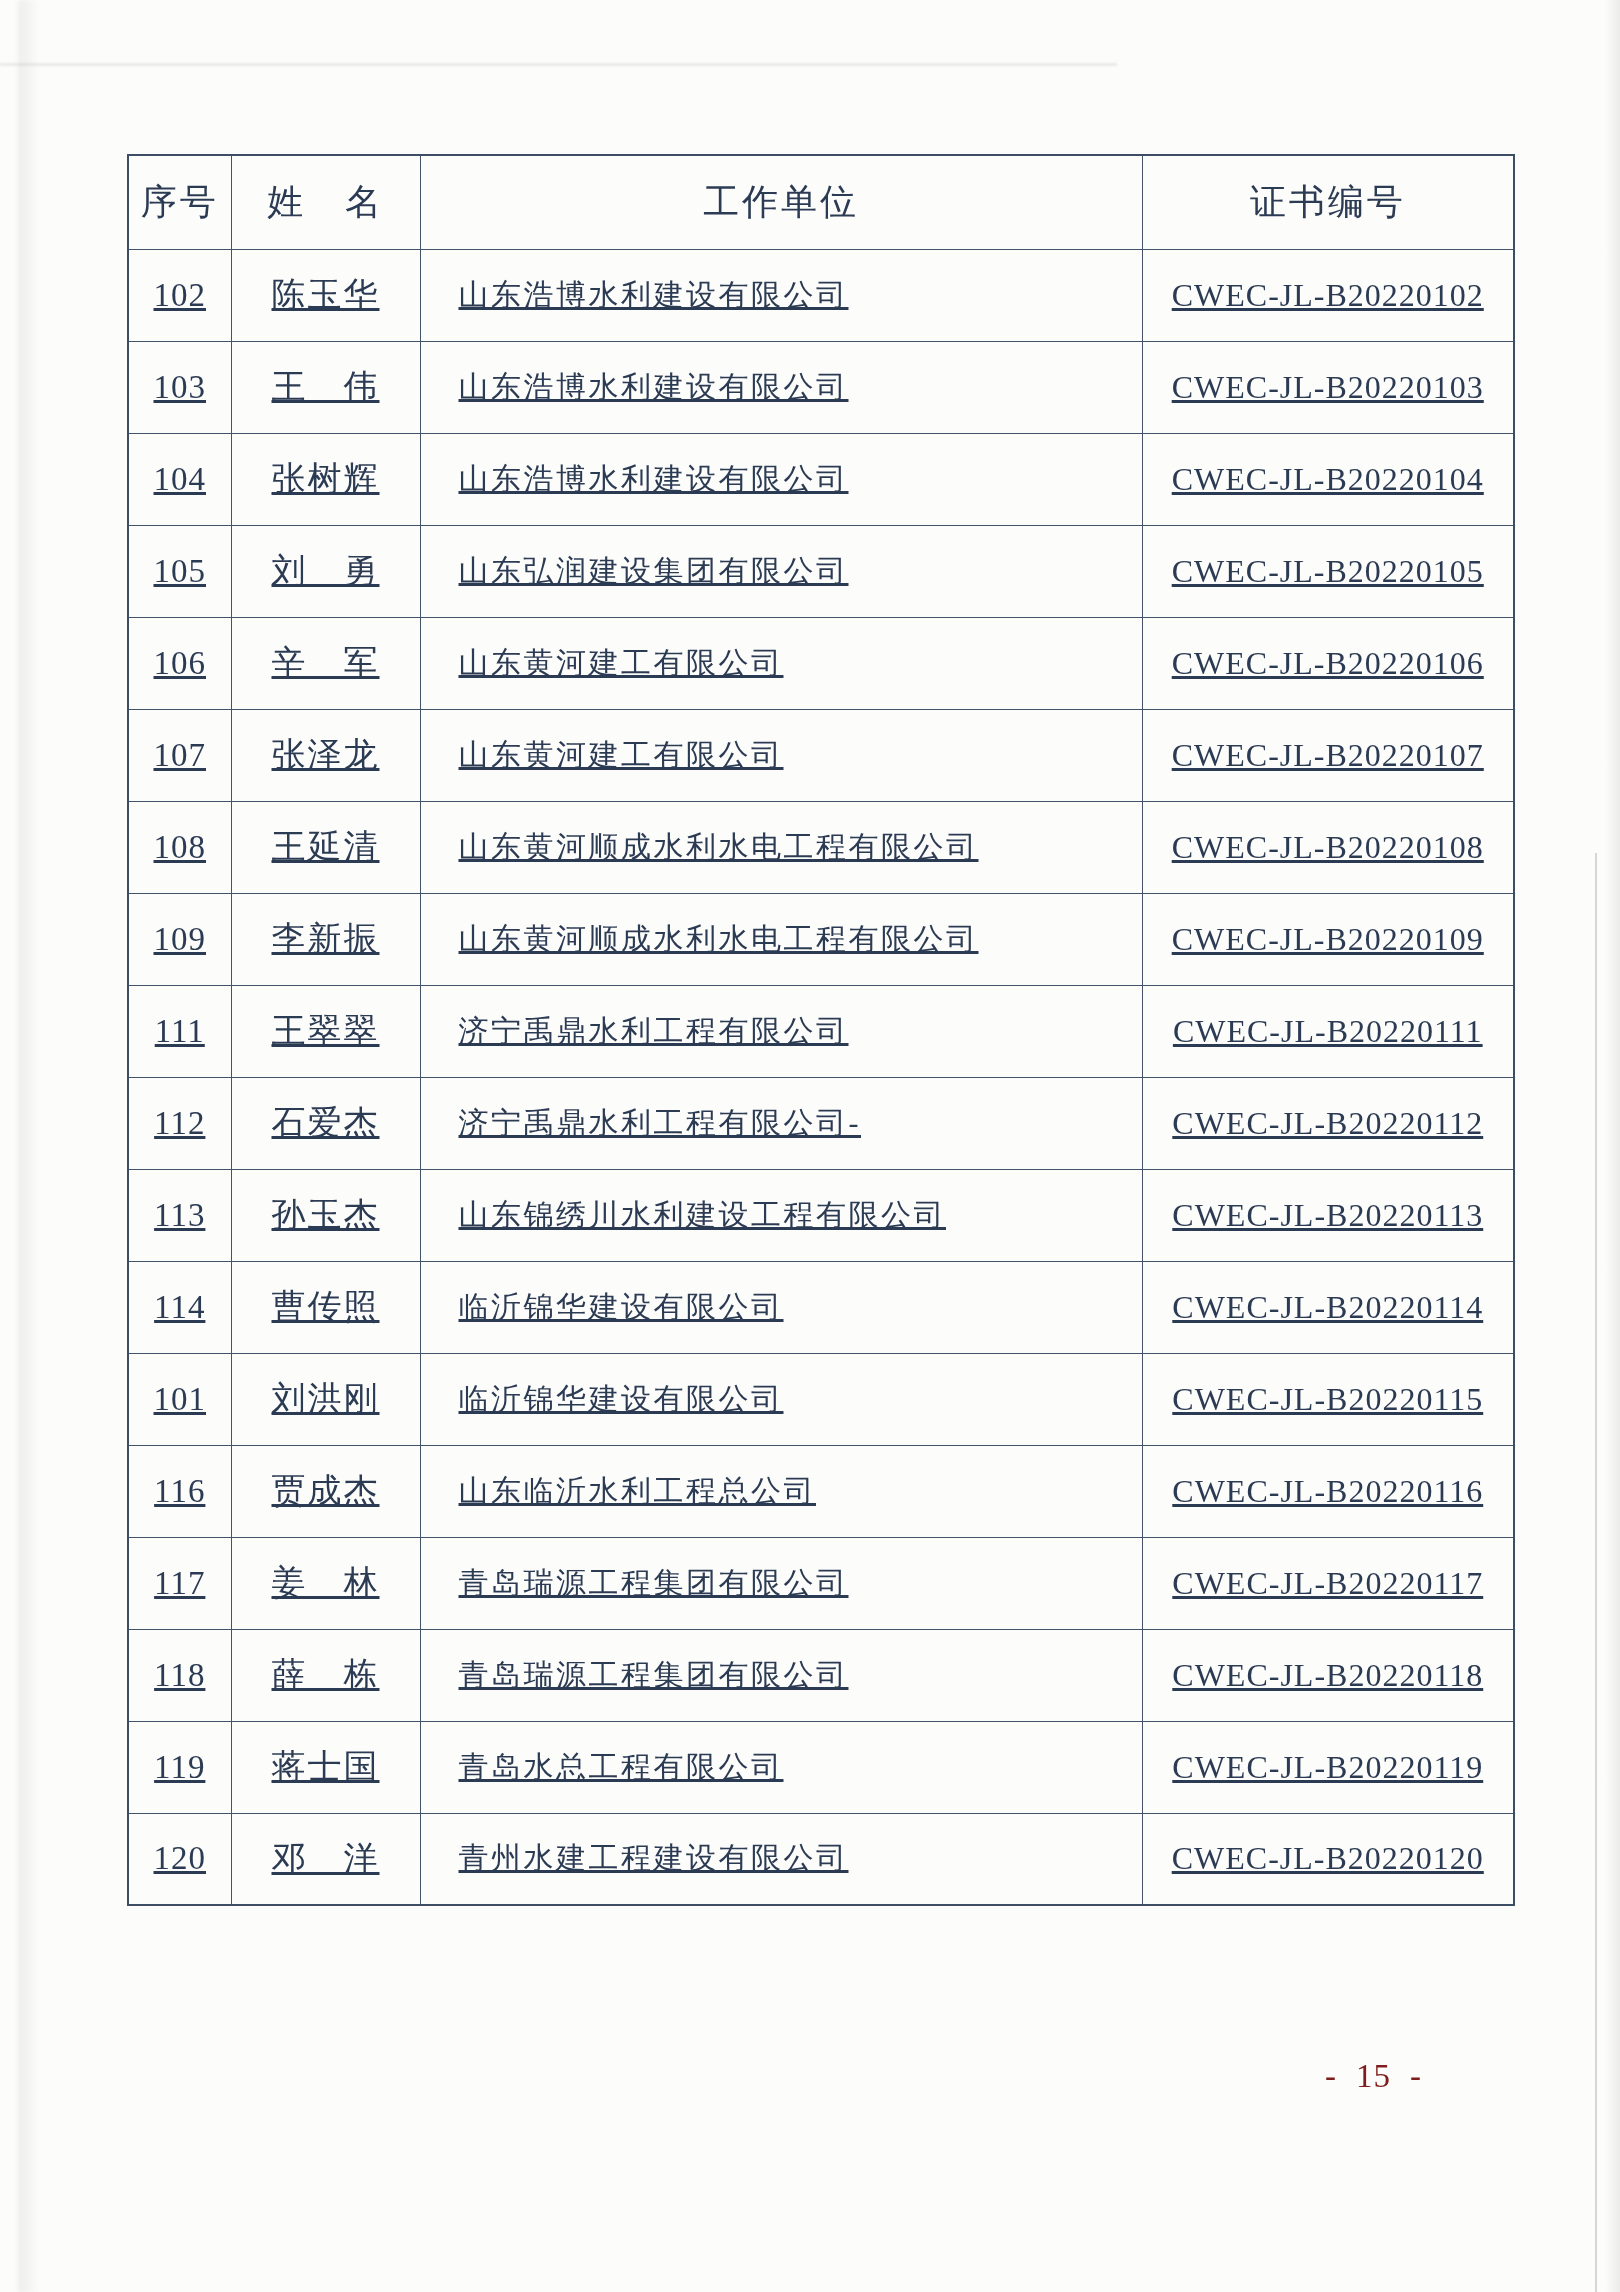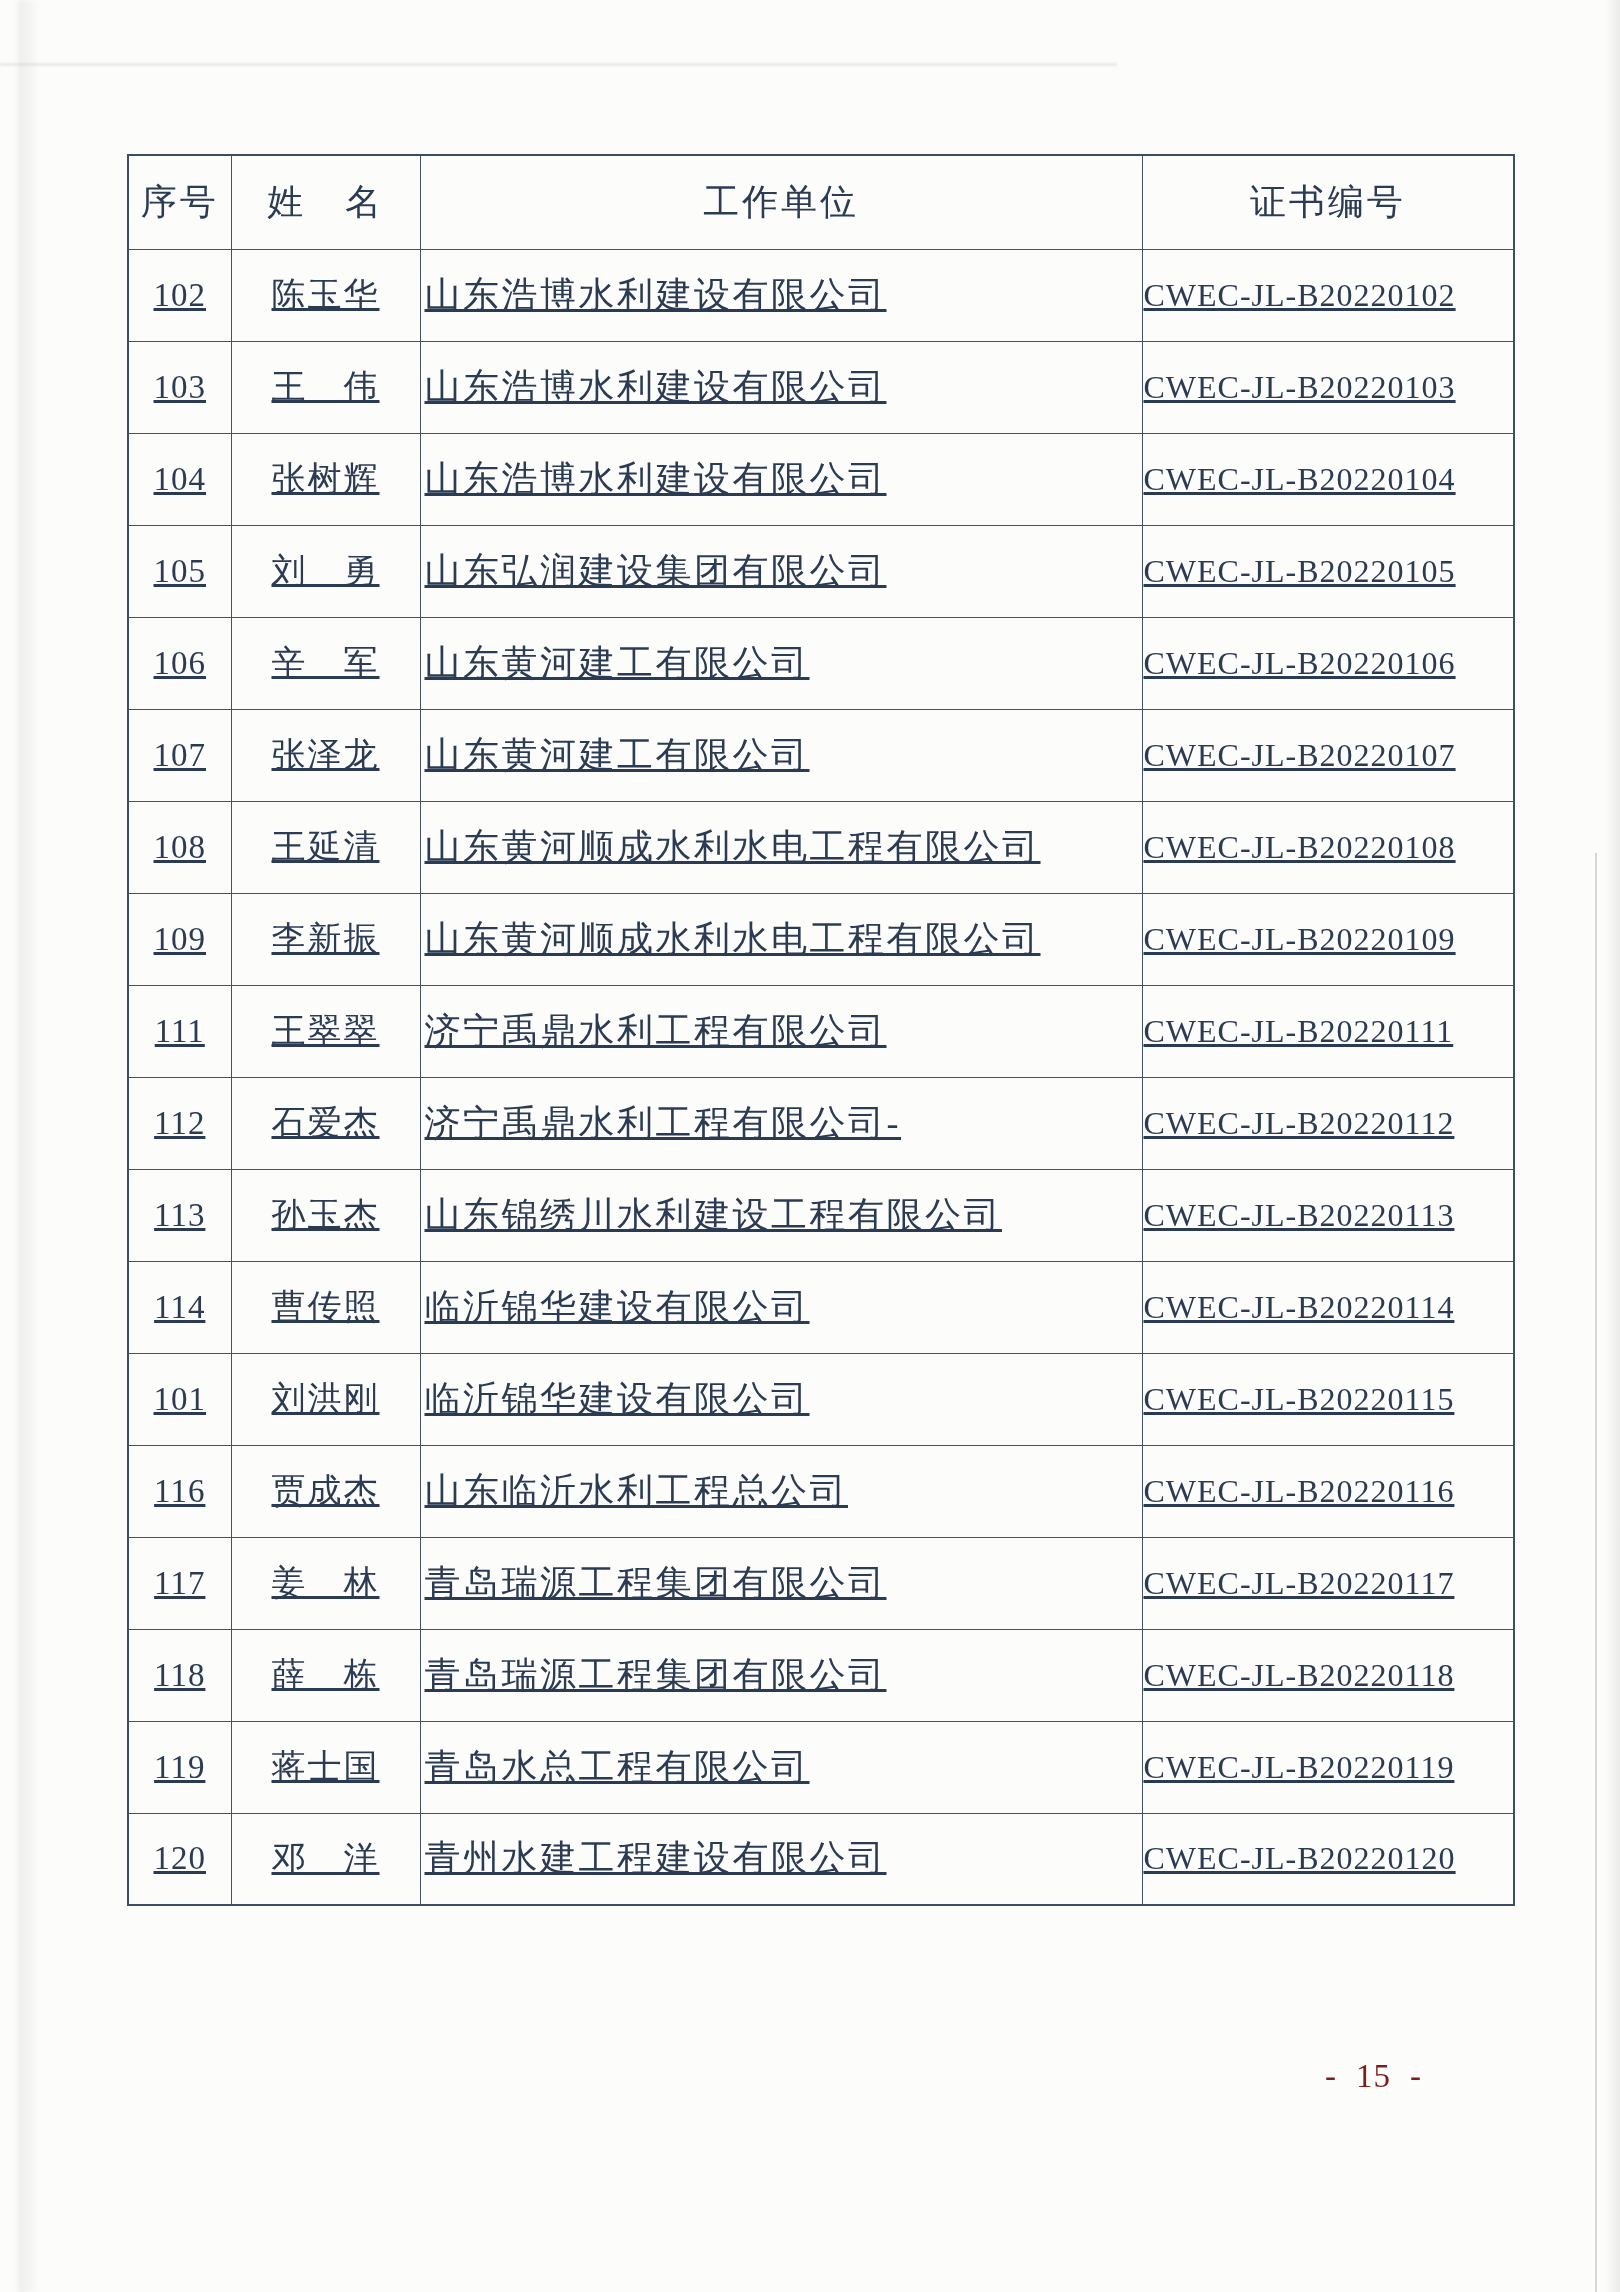--- a/index.html
+++ b/index.html
@@ -38,22 +38,22 @@
     background:transparent;
   }
   .cert-table{border:2.5px solid #3c4d64;}
   .cert-table thead tr{height:94px;padding-left:24px;}
   .cert-table tbody tr{height:92px;text-decoration:underline;}
   .cert-table th{
     font-weight:normal;font-size:36px;text-align:center;letter-spacing:2.9px;
   }
   td.col-index{text-align:center;font-size:33px;letter-spacing:1px;}
   td.col-name{text-align:center;font-size:34px;letter-spacing:2px;margin-left:12px;}
-  td.col-company{text-align:left;padding-left:4px;font-size:36px;letter-spacing:2.5px;}
-  td.col-cert{font-size:32px;letter-spacing:1px;}
+  td.col-company{text-align:left;padding-left:38px;font-size:30px;letter-spacing:2.5px;}
+  td.col-cert{text-align:center;font-size:32px;letter-spacing:1px;}
 
   .page-number{
     position:absolute;left:1325px;top:2058px;
     font-size:33px;color:#7f1d1d;word-spacing:9.8px;letter-spacing:1px;
   }
 </style>
 </head>
 <body>
 
 <div class="page">

